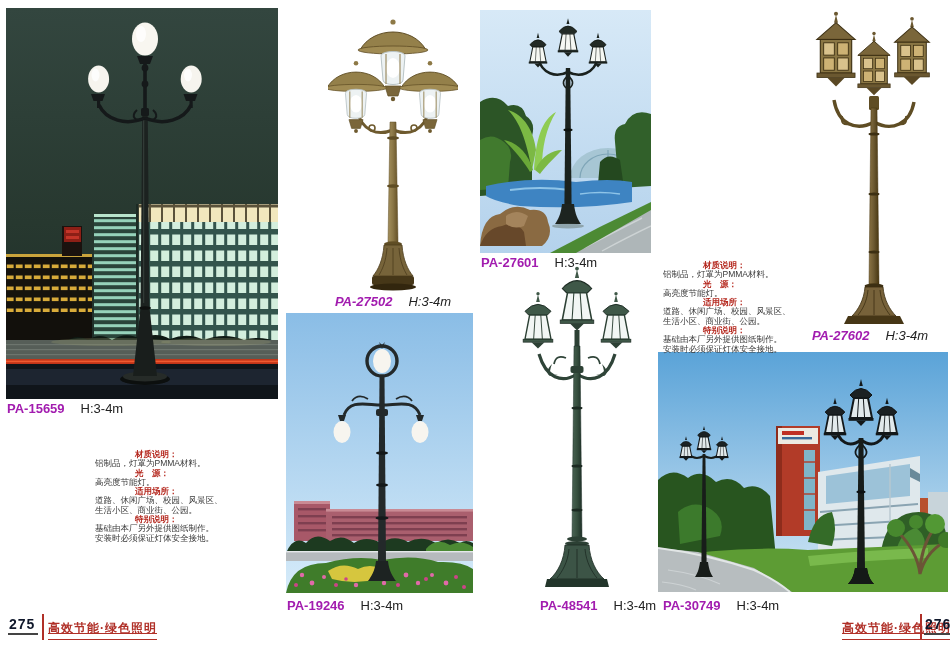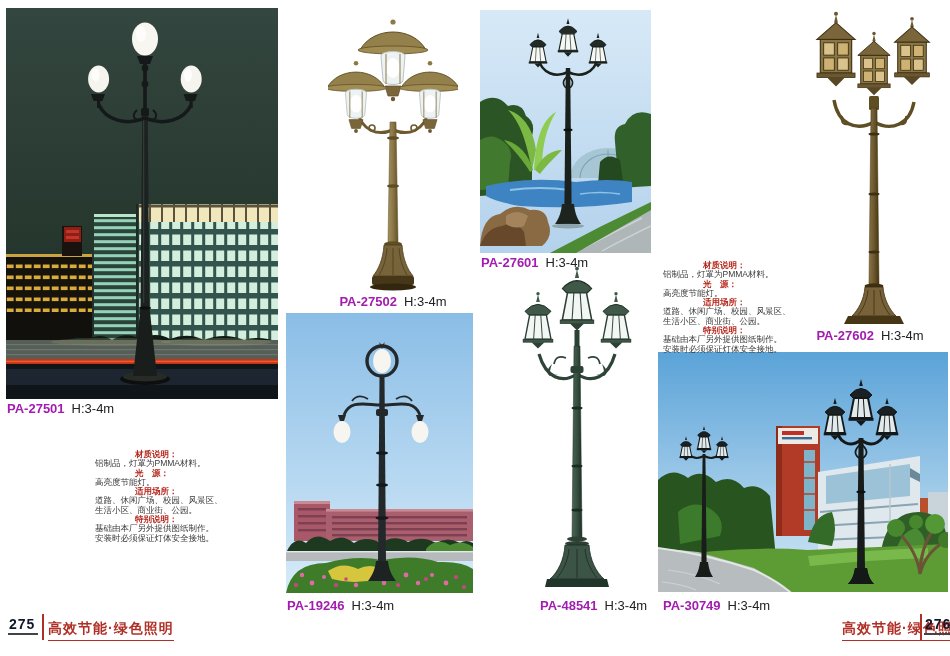--- a/index.html
+++ b/index.html
@@ -1,30 +1,30 @@
 <!DOCTYPE html>
 <html><head>
 <meta charset="utf-8">
 <style>
   html,body{margin:0;padding:0;background:#ffffff;}
   #page{position:relative;width:950px;height:656px;background:#ffffff;overflow:hidden;
         font-family:"Liberation Sans", sans-serif;}
   .photo{position:absolute;display:block;}
   .plabel{position:absolute;font-size:13px;white-space:nowrap;}
   .plabel .code{color:#a21caf;font-weight:bold;}
-  .plabel .ht{color:#222222;margin-left:7px;}
-  .plabel.center{text-align:center;}
+  .plabel .ht{color:#222222;margin-left:16px;}
+  .plabel.center{text-align:center;font-style:italic;}
   .spec{position:absolute;width:140px;font-size:8.5px;line-height:9.3px;color:#3a3a3a;}
   .spec .h{color:#b5281e;font-weight:bold;margin-left:40px;}
   .footer-el{position:absolute;}
   .pagenum{font-size:14px;font-weight:bold;color:#0f172a;border-bottom:2px solid #444444;
            padding:0 3px 1px 1px;letter-spacing:1px;}
   .vline{width:2px;height:26px;background:#b03028;}
-  .slogan{font-size:14px;font-weight:bold;color:#b03028;border-bottom:1px solid #b03028;
-          padding-bottom:2px;letter-spacing:1px;white-space:nowrap;}
+  .slogan{font-size:12px;font-weight:bold;color:#b03028;border-bottom:1px solid #b03028;
+          padding-bottom:2px;letter-spacing:1px;white-space:nowrap;text-decoration:underline;}
 </style>
 </head>
 <body>
 
 <div id="page">
 
   <svg class="photo" style="left:6px;top:8px" width="272" height="391" viewBox="0 0 272 391">
     <defs>
       <linearGradient id="nSky" x1="0" y1="0" x2="0" y2="1">
         <stop offset="0" stop-color="#33463f"></stop>
@@ -462,21 +462,21 @@
       <path d="M262,222 C260,206 252,192 240,180 M262,222 C262,202 268,188 276,176 M262,222 C266,206 276,196 286,190" fill="none" stroke="#6b5436" stroke-width="3"></path>
       <circle cx="238" cy="176" r="9" fill="#47882e"></circle>
       <circle cx="277" cy="172" r="10" fill="#52983ا" opacity="0"></circle>
       <circle cx="277" cy="172" r="10" fill="#529834"></circle>
       <circle cx="288" cy="188" r="8" fill="#3f7a28"></circle>
       <circle cx="258" cy="170" r="7" fill="#47882e"></circle>
     </g>
   </svg>
 
   <div class="plabel" style="left:7px;top:401px">
-    <span class="code">PA-27501</span><span class="ht">H:3-4m</span>
+    <span class="code">PA-15659</span><span class="ht">H:3-4m</span>
   </div>
   <div class="plabel center" style="left:328px;top:294px;width:130px">
     <span class="code">PA-27502</span><span class="ht">H:3-4m</span>
   </div>
   <div class="plabel" style="left:287px;top:598px">
     <span class="code">PA-19246</span><span class="ht">H:3-4m</span>
   </div>
   <div class="plabel" style="left:481px;top:255px">
     <span class="code">PA-27601</span><span class="ht">H:3-4m</span>
   </div>

